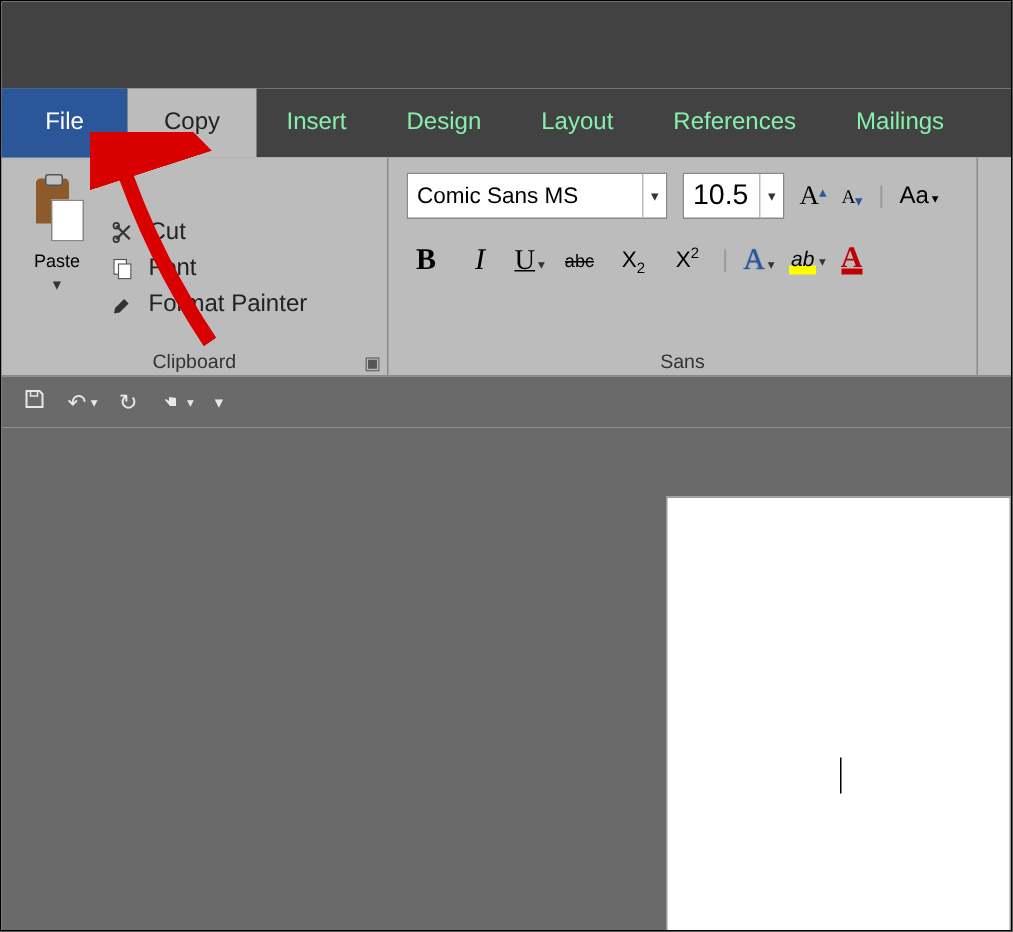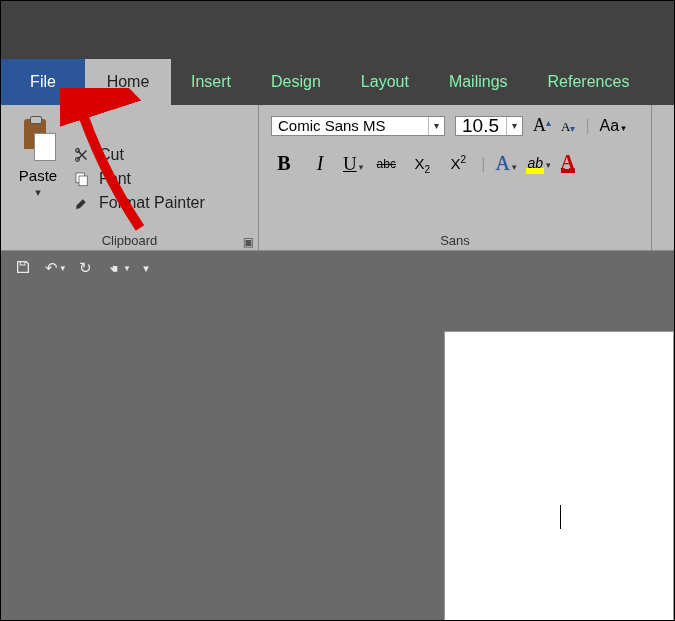--- a/index.html
+++ b/index.html
@@ -17,30 +17,30 @@
   .group { border-right: 1px solid #8a8a8a; display: flex; flex-direction: column; justify-content: space-between; padding: 4px 6px 2px 6px; }
   .group .content { display: flex; flex-direction: row; align-items: flex-start; }
   .group-label { text-align: center; font-size: 13px; color: #333; position: relative; }
   .group-launcher { position: absolute; right: -2px; top: 2px; font-size: 12px; color: #555; }
 
   .paste-col { display: flex; flex-direction: column; align-items: center; width: 62px; padding-top: 6px; }
   .paste-icon { position: relative; width: 40px; height: 48px; }
   .clipboard { position: absolute; left: 6px; top: 4px; width: 22px; height: 30px; background: #8d5a2b; border-radius: 3px 3px 0 0; }
   .clipboard::before { content:""; position:absolute; top:-3px; left:6px; width:10px; height:6px; background:#c2c2c2; border:1px solid #555; border-radius:2px;}
   .docpage { position: absolute; left: 16px; top: 18px; width: 22px; height: 28px; background: #fff; border: 1px solid #888; }
-  .paste-label { font-size: 15px; margin-top: 4px; }
+  .paste-label { font-size: 12px; margin-top: 4px; }
   .paste-arrow { font-size: 11px; color: #333; margin-top: 2px; }
 
   .clip-cmds { display: flex; flex-direction: column; gap: 6px; padding: 6px 6px 0 4px; margin-top: 31px; }
   .clip-cmd { display: flex; align-items: center; gap: 8px; font-size: 16px; color: #222; }
   .ic { width:18px; height:18px; display:inline-flex; align-items:center; justify-content:center; }
 
   .font-group .content { flex-direction: column; gap: 16px; padding: 6px 6px 0 6px; width: 380px; }
   .font-row { display: flex; align-items: center; gap: 10px; }
-  .combo { background:#fff; border:1px solid #888; display:flex; align-items:center; height:20px; }
+  .combo { background:#fff; border:1px solid #888; display:flex; align-items:center; height:31px; }
   .fontname { width: 156px; padding:0 6px; font-family:"Comic Sans MS","Segoe UI",sans-serif; font-size:15px; }
   .fontsize { width: 50px; padding:0 6px; font-size:19px; }
   .dd { width:16px; text-align:center; font-size:10px; color:#333; border-left:1px solid #bbb; align-self:stretch; display:flex; align-items:center; justify-content:center;}
   .grow { font-size:18px; font-family:"Times New Roman",serif; }
   .shrink { font-size:13px; font-family:"Times New Roman",serif; }
   .up { color:#2b579a; font-size:10px; position:relative; top:-5px; }
   .casebtn { font-size:16px; }
   .casebtn .dd2 { font-size:9px; margin-left:2px;}
 
   .row2btn { width:26px; text-align:center; font-size:16px; }
@@ -68,26 +68,26 @@
   .arrow { position:absolute; left: 60px; top: 88px; pointer-events:none; }
 
 </style>
 </head>
 <body>
 
 <div class="titlebar"></div>
 
 <div class="tabs">
   <div class="tab file">File</div>
-  <div class="tab home">Home</div>
+  <div class="tab home">Copy</div>
   <div class="tab other">Insert</div>
   <div class="tab other">Design</div>
   <div class="tab other">Layout</div>
+  <div class="tab other">References</div>
   <div class="tab other">Mailings</div>
-  <div class="tab other">References</div>
 </div>
 
 <div class="ribbon">
 
   <div class="group" style="width:258px">
     <div class="content">
       <div class="paste-col">
         <div class="paste-icon">
           <div class="clipboard"></div>
             <div class="docpage"></div>

